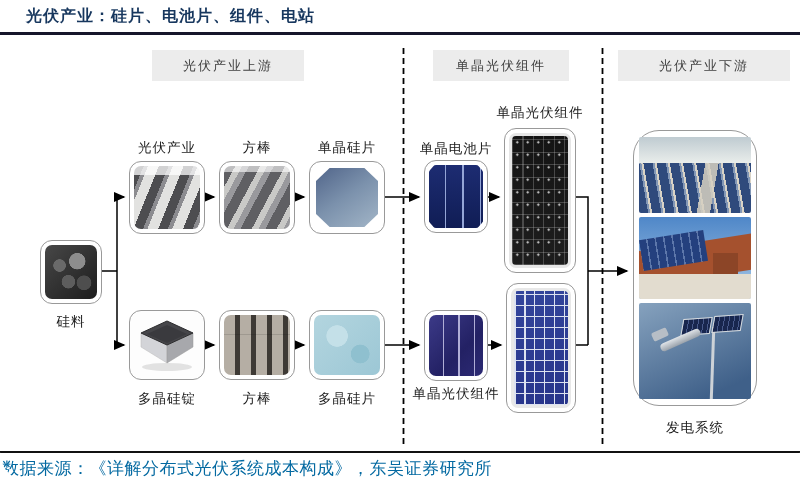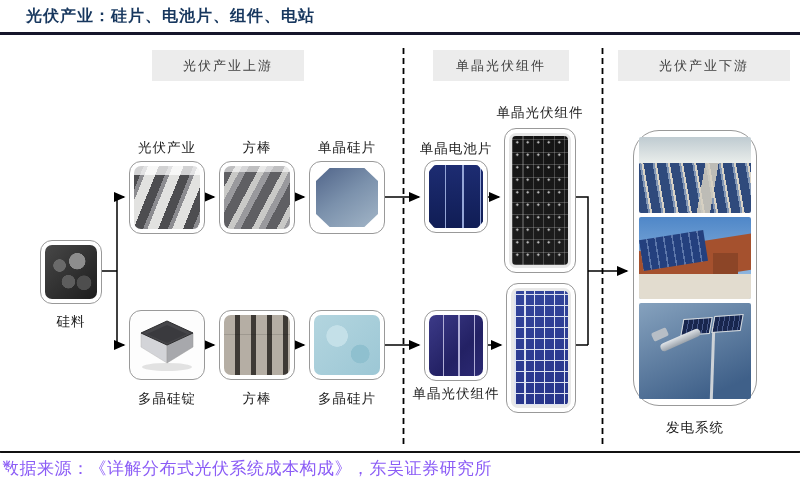--- a/index.html
+++ b/index.html
@@ -95,21 +95,21 @@
 
   
   .ingotwrap{display:flex;align-items:center;justify-content:center;background:#fdfdfd;}
 
   
   .lbl{position:absolute;transform:translateX(-50%);font-size:13.5px;color:#1a1a1a;
        white-space:nowrap;letter-spacing:1px;}
 
   
   .foot-rule{left:0;top:451px;width:800px;height:2px;background:#111;}
-  .foot{left:2px;top:457px;font-size:17px;color:#8b5cf6;letter-spacing:0.5px;text-align:center;}
+  .foot{left:2px;top:457px;font-size:17px;color:#0369a1;letter-spacing:0.5px;text-align:center;}
 </style>
 </head>
 <body>
 
 <div class="page">
 
   <div class="abs title">光伏产业：硅片、电池片、组件、电站</div>
   <div class="abs title-rule"></div>
 
   <div class="abs sec sec-up">

